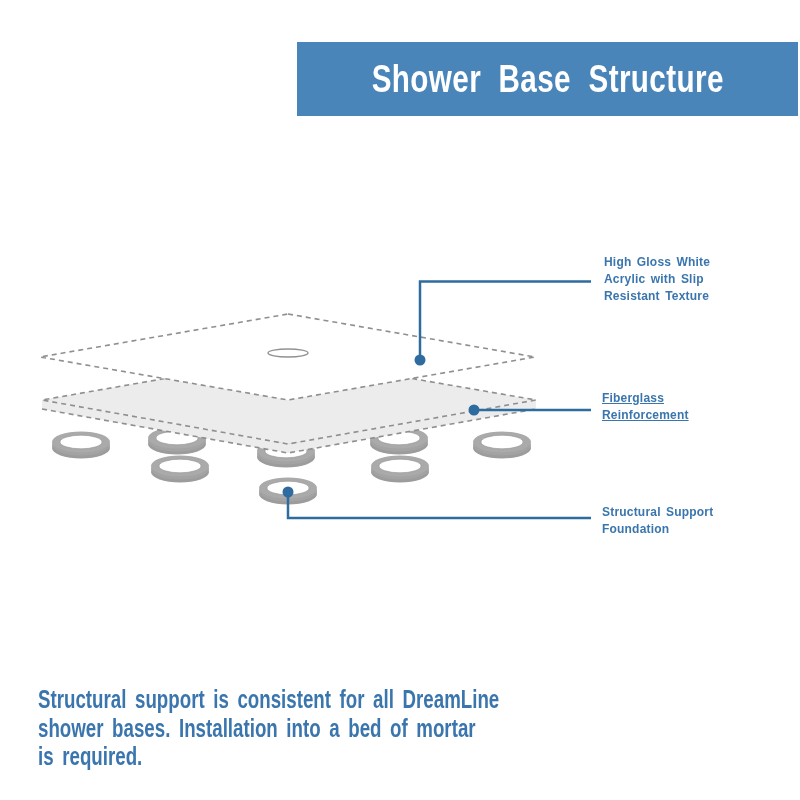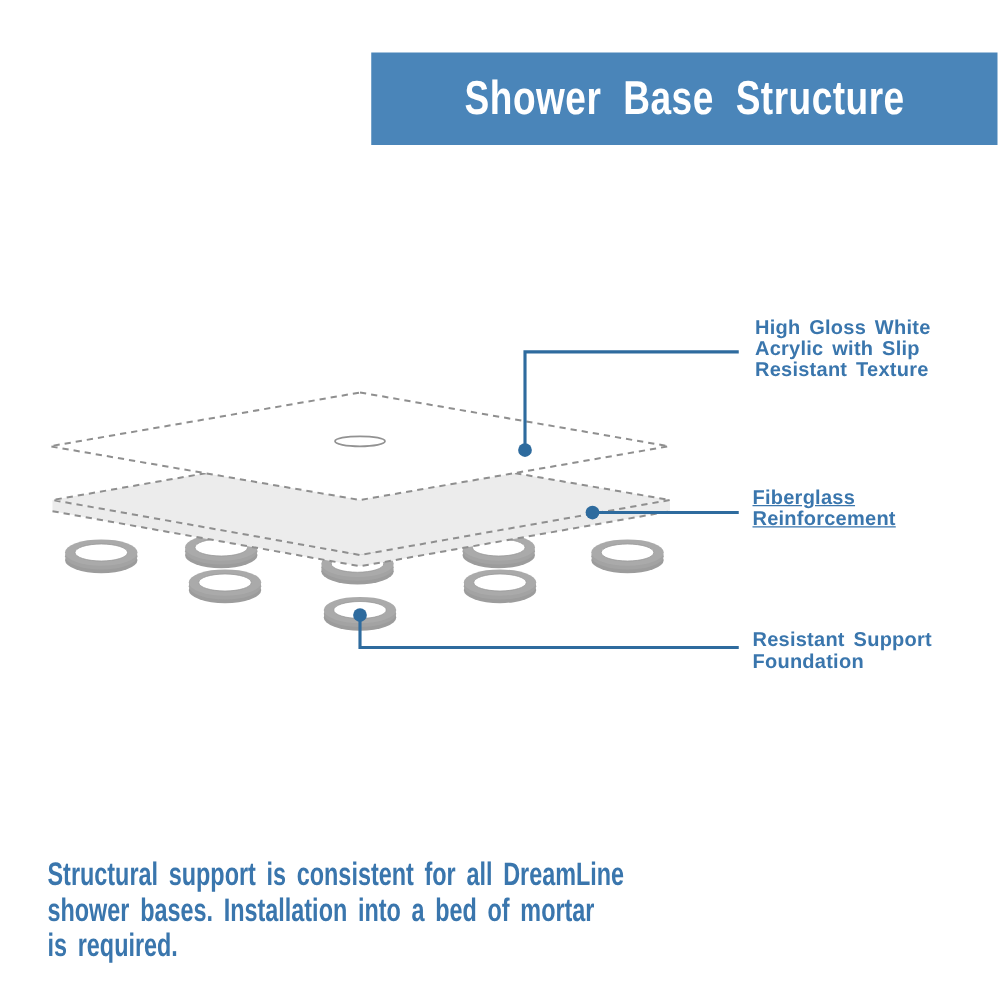--- a/index.html
+++ b/index.html
@@ -11,21 +11,21 @@
     position:absolute;left:297px;top:42px;width:501px;height:74px;
     background:#4a85b9;display:flex;align-items:center;justify-content:center;text-align:right;
   }
   .header-title{
     color:#ffffff;font-weight:bold;font-size:38px;letter-spacing:.5px;
     word-spacing:.30em;white-space:nowrap;
     transform:scaleX(.78);transform-origin:center center;
   }
   .diagram-svg{position:absolute;left:0;top:0;}
   .callout-label{
-    position:absolute;color:#3a76ad;font-weight:bold;font-size:16px;
+    position:absolute;color:#3a76ad;font-weight:bold;font-size:12px;
     line-height:17px;letter-spacing:.2px;word-spacing:.15em;white-space:pre-line;
   }
   .label-1{left:604px;top:254px;}
   .label-2{left:602px;top:390px;text-decoration:underline;}
   .label-3{left:602px;top:504px;}
   .footer-text{
     position:absolute;left:38px;top:685px;width:720px;
     color:#3a76ad;font-weight:bold;font-size:26px;line-height:28.5px;
     word-spacing:.18em;white-space:pre-line;
     transform:scaleX(.72);transform-origin:left top;
@@ -79,18 +79,18 @@
     <circle cx="474" cy="410" r="5.5"></circle>
     <circle cx="288" cy="492" r="5.5"></circle>
   </g>
 </svg>
 
 <div class="callout-label label-1">High Gloss White
 Acrylic with Slip
 Resistant Texture</div>
 <div class="callout-label label-2">Fiberglass
 Reinforcement</div>
-<div class="callout-label label-3">Resistant Support
+<div class="callout-label label-3">Structural Support
 Foundation</div>
 
 <div class="footer-text">Structural support is consistent for all DreamLine
 shower bases. Installation into a bed of mortar
 is required.</div>
 
 </body></html>

